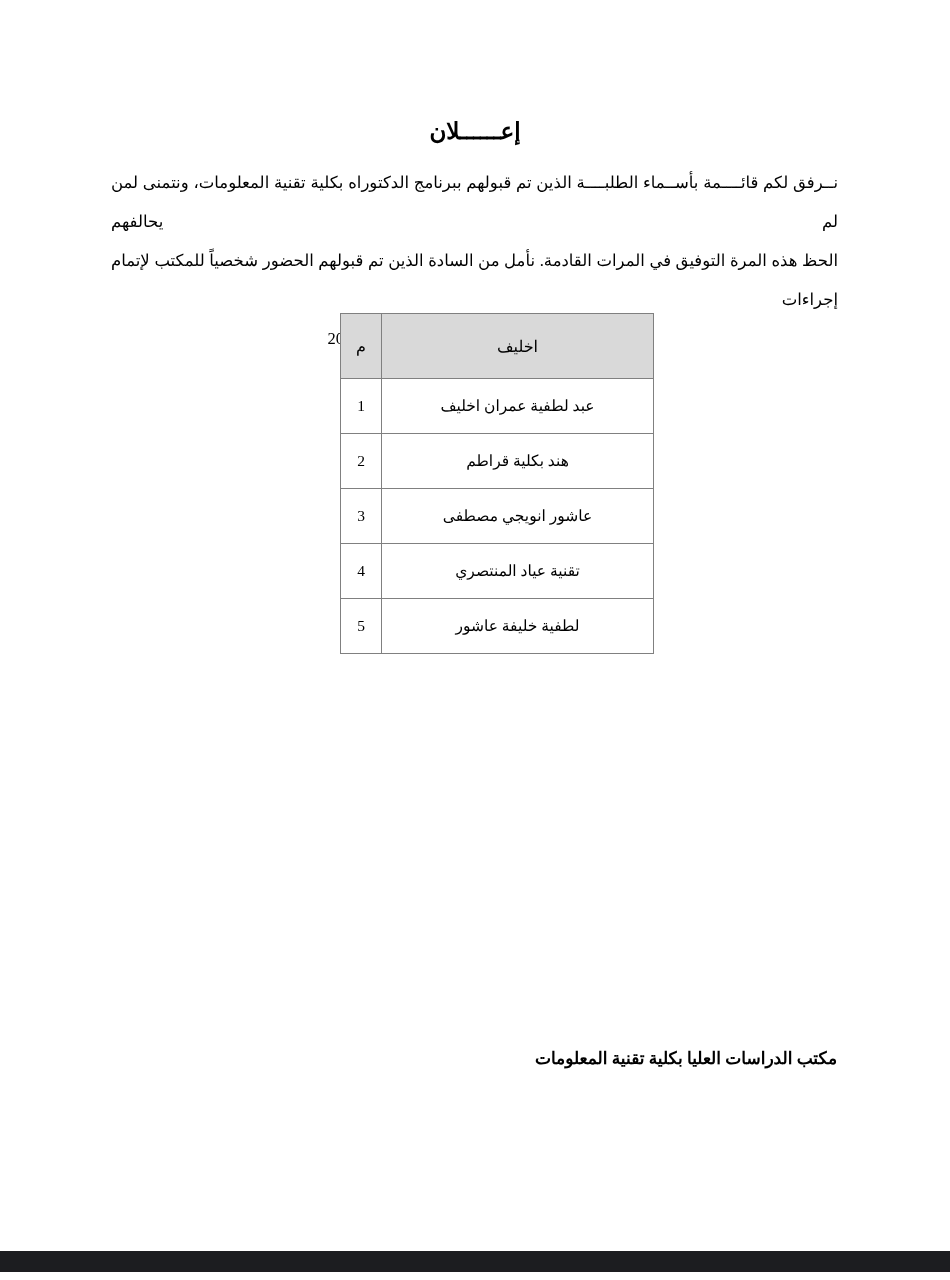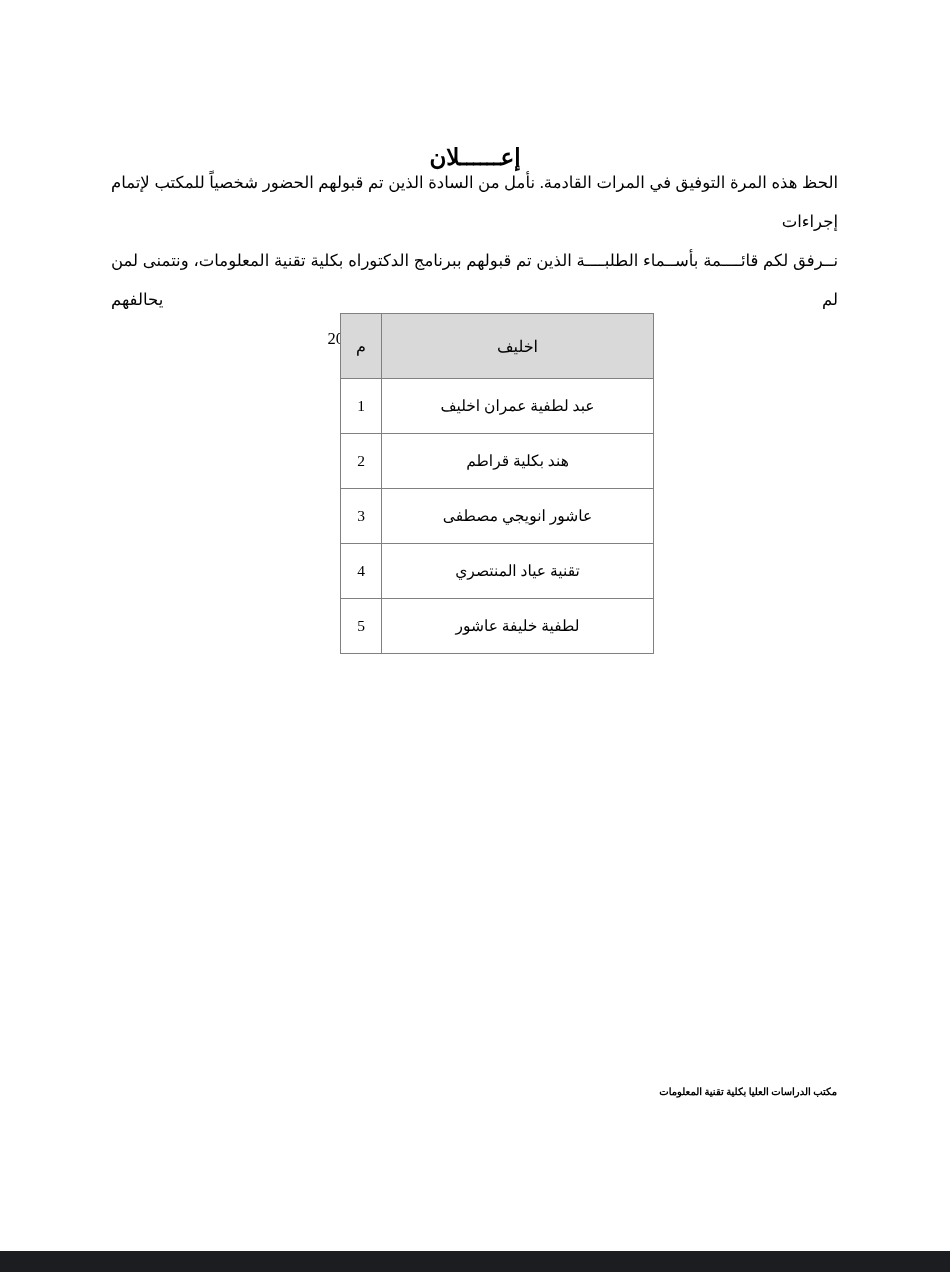--- a/index.html
+++ b/index.html
@@ -28,21 +28,20 @@
     position: absolute;
     top: 118px;
     left: 0;
     width: 950px;
     text-align: center;
     font-size: 23px;
     font-weight: bold;
     letter-spacing: 0;
     line-height: 1.2;
     direction: rtl;
-    margin-top: 26px;
   }
 
   
   .body-block {
     position: absolute;
     top: 163px;
     right: 112px;
     width: 727px;
     direction: rtl;
     text-align: justify;
@@ -95,24 +94,24 @@
     background: #ffffff;
   }
   .cell-num {
     font-family: "Liberation Serif", "DejaVu Serif", serif;
     font-size: 16px;
   }
 
   
   .footer-note {
     position: absolute;
-    top: 1086px;
+    top: 1048px;
     right: 113px;
     direction: rtl;
-    font-size: 10px;
+    font-size: 17px;
     font-weight: bold;
     white-space: nowrap;
   }
 
   
   .bottom-bar {
     position: absolute;
     left: 0;
     top: 1251px;
     width: 950px;
@@ -121,22 +120,22 @@
   }
 </style>
 </head>
 <body>
 
 <div class="page">
 
   <div class="doc-title">إعــــــلان</div>
 
   <div class="body-block">
+    <span class="body-line l1">نــرفق لكم قائــــمة بأســماء الطلبــــة الذين تم قبولهم ببرنامج الدكتوراه بكلية تقنية المعلومات، ونتمنى لمن لم يحالفهم</span>
     <span class="body-line l2">الحظ هذه المرة التوفيق في المرات القادمة. نأمل من السادة الذين تم قبولهم الحضور شخصياً للمكتب لإتمام إجراءات</span>
-    <span class="body-line l1">نــرفق لكم قائــــمة بأســماء الطلبــــة الذين تم قبولهم ببرنامج الدكتوراه بكلية تقنية المعلومات، ونتمنى لمن لم يحالفهم</span>
     <span class="body-line l3">التسجيل خلال الأسبوع القادم 09-2025/11/13</span>
   </div>
 
   <table class="names-table">
     <colgroup>
       <col class="col-name">
       <col class="col-num">
     </colgroup>
     <thead>
       <tr>

